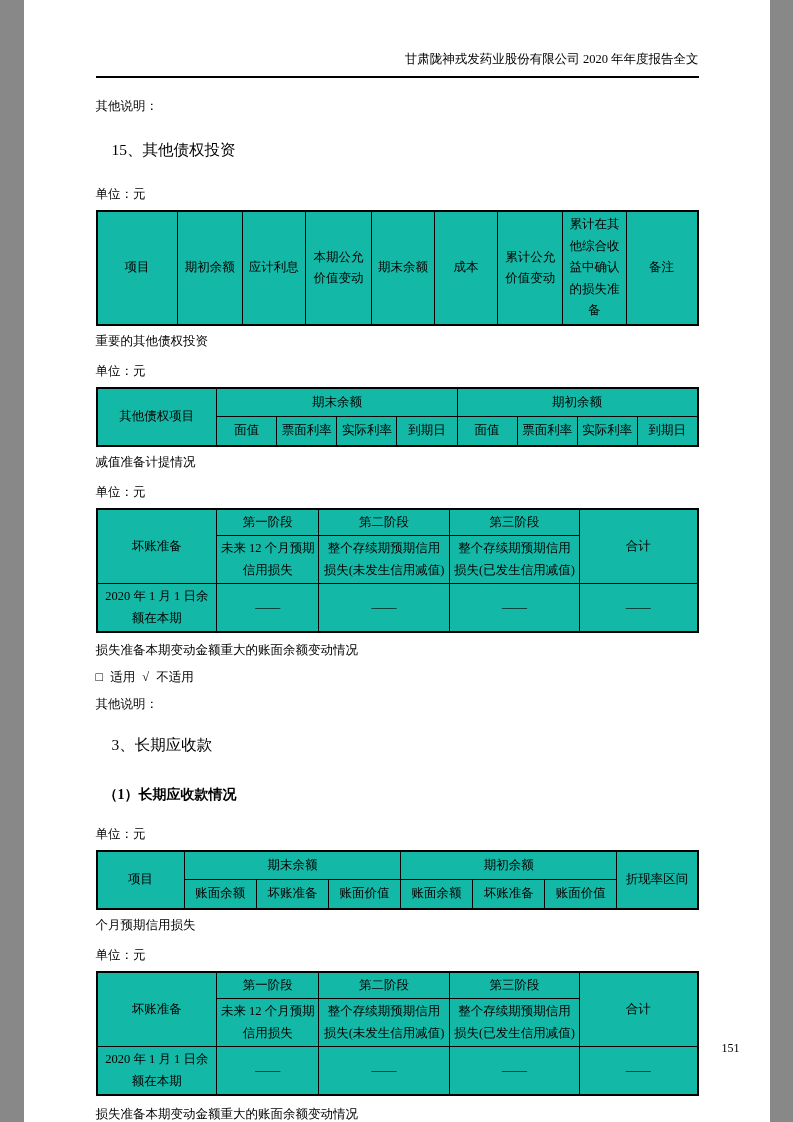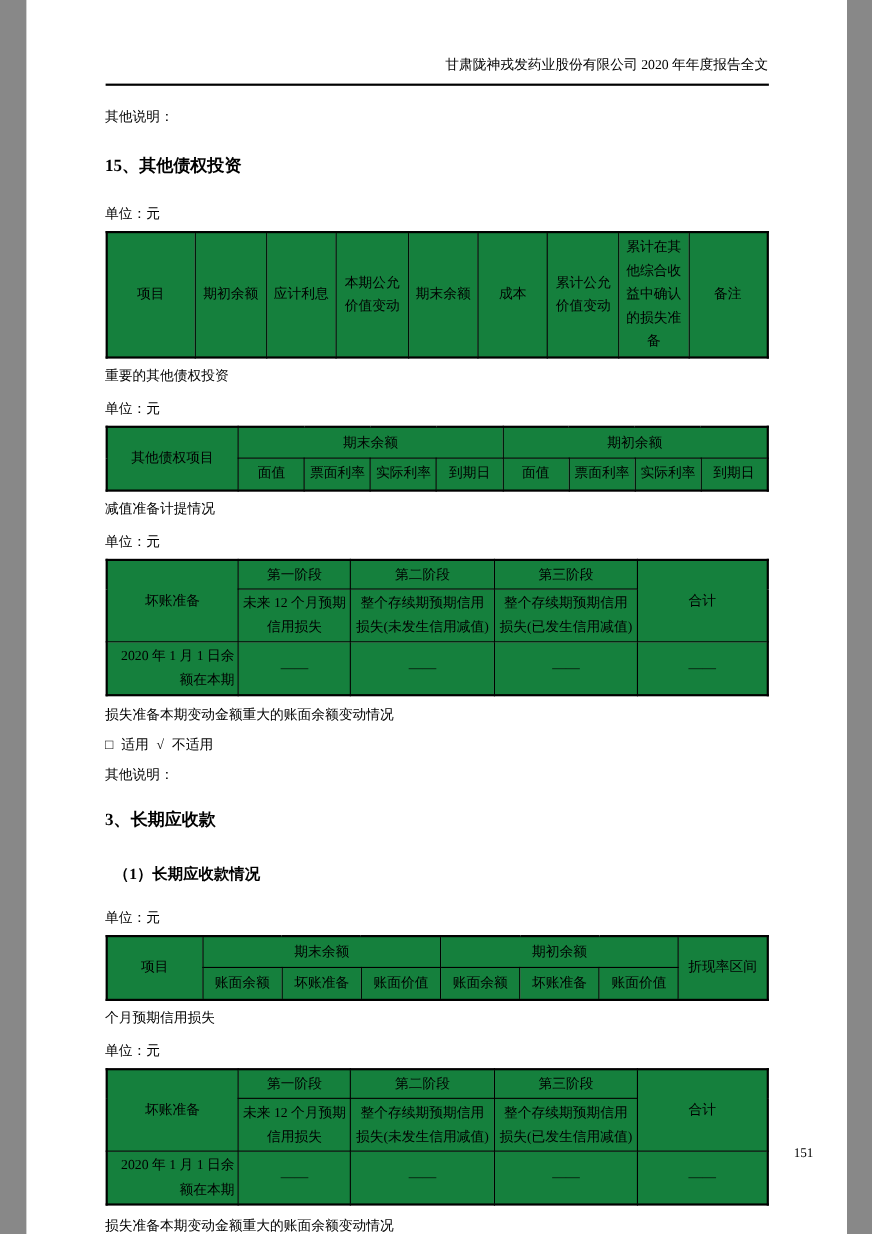--- a/index.html
+++ b/index.html
@@ -16,50 +16,50 @@
   .content { padding:0 71px 0 72px; }
   .header {
     padding-top:51px;
     padding-bottom:8px;
     border-bottom:2px solid #000;
     text-align:right;
     font-size:12.5px;
   }
   .body-text { font-size:12.5px; line-height:1.15; }
   .note { margin-top:21px; }
-  .sec-title { margin-top:27px; font-size:15.5px; font-weight:bold; }
+  .sec-title { margin-top:27px; font-size:15.5px; font-weight:normal;margin-left:16px; }
   .sub-title { margin-top:30px; font-size:14px; font-weight:bold; padding-left:8px; }
   .unit { font-size:12.5px; }
   .unit-1 { margin-top:25px; }
   .unit-sm { margin-top:13px; }
   .unit-16 { margin-top:22px; }
   .tbl-label { margin-top:7px; font-size:12.5px; }
   table {
     width:100%;
     border-collapse:collapse;
     table-layout:fixed;
     border:2px solid #000;
     margin-top:7px;
   }
   td {
     border:1px solid #000;
-    background:#15803d;
+    background:#14b8a6;
     text-align:center;
     vertical-align:middle;
     font-size:12.5px;
     line-height:1.72;
     padding:2px 3px;
     word-break:break-all;
   }
   tr.r88 td { height:88px; }
   tr.r29 td { height:29px; }
   tr.r26 td { height:26px;margin-top:43px; }
   tr.r46 td { height:46px; }
   tr.r48 td { height:48px; }
-  td.left { text-align:right; }
+  td.left { text-align:center; }
   .applicable { margin-top:12px; }
   .applicable span { margin-right:4px; }
   .page-num {
     position:absolute;
     top:1041px; left:698px;
     font-size:12px;
   }
 </style>
 </head>
 <body>

